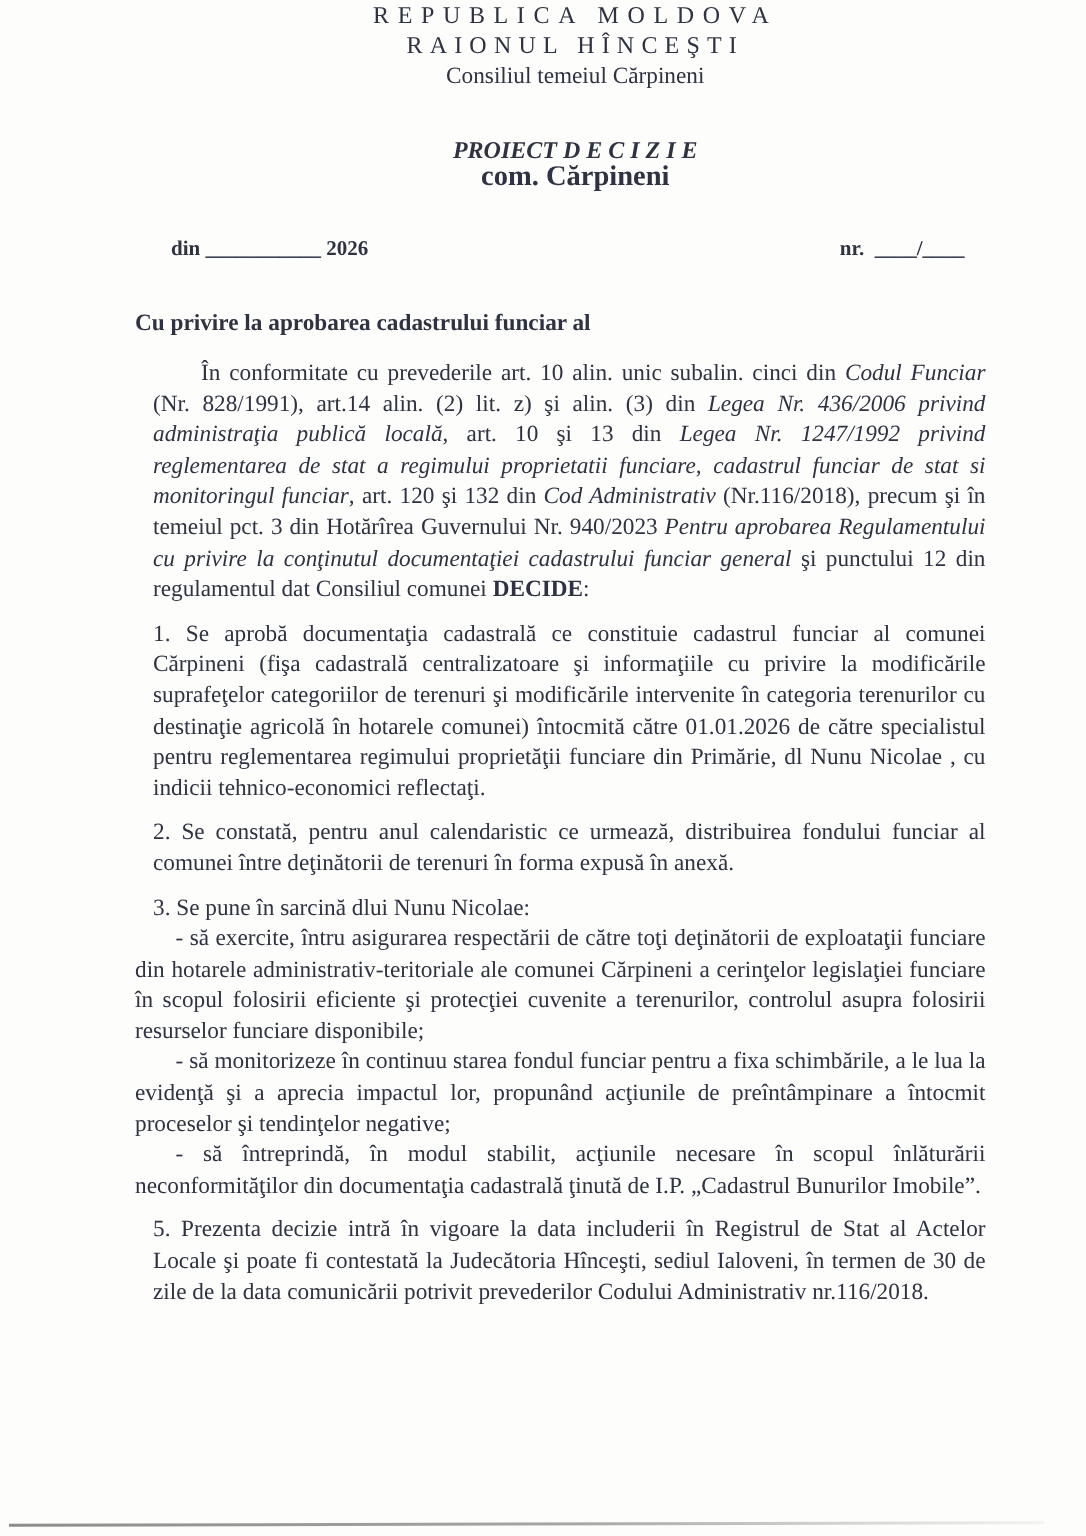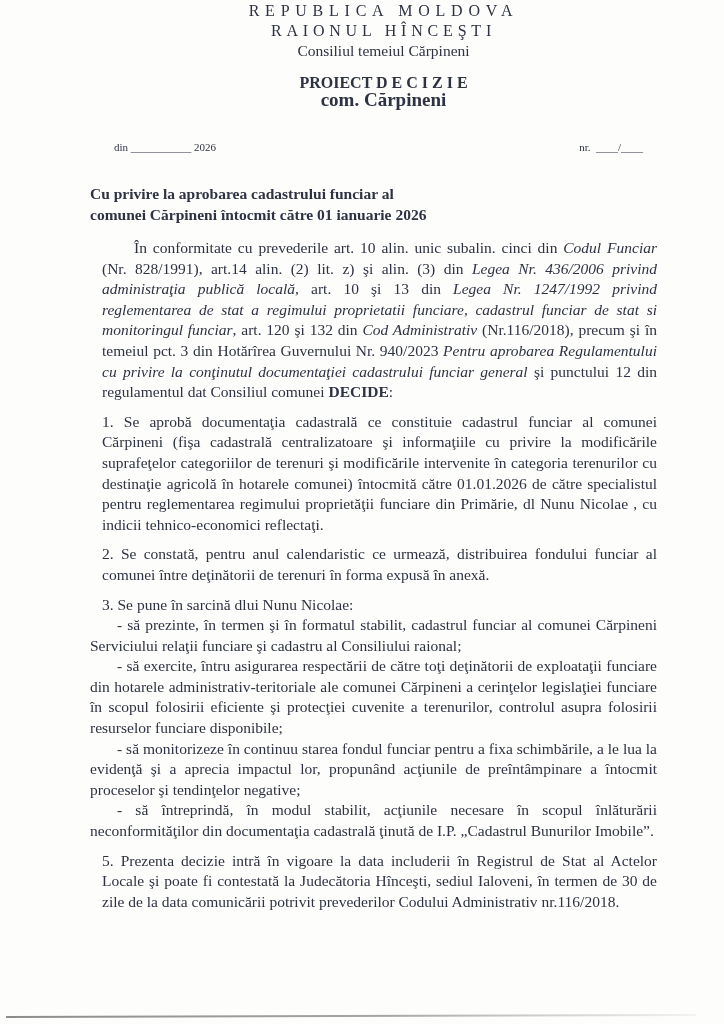--- a/index.html
+++ b/index.html
@@ -36,35 +36,36 @@
     line-height: 20px;
     letter-spacing: 0.30em;
   }
   .hdr-council {
     font-size: 15.5px;
     line-height: 19px;
   }
   .doc-type {
     font-size: 16px;
     font-weight: bold;
-    margin-top: 13px;
+    margin-top: 31px;
     line-height: 19px;
+    font-style: italic;
   }
   .doc-commune {
     font-size: 19px;
     font-weight: bold;
     line-height: 16px;
   }
   
   .meta-row {
     display: flex;
     justify-content: space-between;
     margin-top: 33px;
-    font-weight: normal;
-    font-size: 11px;
+    font-weight: bold;
+    font-size: 14px;
     white-space: pre-wrap;
   }
   .meta-date { padding-left: 24px; }
   .meta-nr   { padding-right: 14px; }
   
   .subject {
     margin-top: 30px;
     font-weight: bold;
     font-size: 15.5px;
     line-height: 21px;
@@ -116,31 +117,29 @@
     <div class="doc-commune">com. Cărpineni</div>
   </header>
 
   <div class="meta-row">
     <span class="meta-date">din ___________ 2026</span>
     <span class="meta-nr">nr.  ____/____</span>
   </div>
 
   <div class="subject">
     <div>Cu privire la aprobarea cadastrului funciar al</div>
-    <div>comunei Cărpineni întocmit către 01 ianuarie 2026</div>
   </div>
 
   <p class="para indent preamble"><span>În conformitate cu prevederile art. 10 alin. unic subalin. cinci din </span><span style="font-style: italic;">Codul Funciar</span><span> (Nr. 828/1991),  art.14 alin. (2) lit. z) şi alin. (3) din </span><span style="font-style: italic;">Legea Nr. 436/2006 privind administraţia publică locală</span><span>, art. 10 şi 13 din </span><span style="font-style: italic;">Legea Nr. 1247/1992 privind reglementarea de stat a regimului proprietatii funciare, cadastrul funciar de stat si monitoringul funciar</span><span>, art. 120 şi 132 din </span><span style="font-style: italic;">Cod Administrativ</span><span> (Nr.116/2018), precum şi în temeiul pct. 3 din  Hotărîrea Guvernului Nr. 940/2023 </span><span style="font-style: italic;">Pentru aprobarea Regulamentului cu privire la conţinutul documentaţiei cadastrului funciar general</span><span> şi punctului 12 din regulamentul dat Consiliul comunei </span><span style="font-weight: bold;">DECIDE</span><span>:</span></p>
 
   <p class="para gap-before">1. Se aprobă documentaţia cadastrală ce constituie cadastrul funciar al comunei Cărpineni (fişa cadastrală centralizatoare şi informaţiile cu privire la modificările suprafeţelor categoriilor de terenuri şi modificările intervenite în categoria terenurilor cu destinaţie agricolă în hotarele comunei) întocmită către 01.01.2026 de către specialistul pentru reglementarea regimului proprietăţii funciare din Primărie, dl Nunu Nicolae , cu indicii tehnico-economici reflectaţi.</p>
 
   <p class="para gap-before">2. Se constată, pentru anul calendaristic ce urmează, distribuirea fondului funciar al comunei între deţinătorii de terenuri în forma expusă în anexă.</p>
 
   <p class="para decision-head gap-before">3.  Se pune în sarcină dlui Nunu Nicolae:</p>
-  <p class="subitem">- să prezinte, în termen şi în formatul stabilit, cadastrul funciar al comunei Cărpineni Serviciului relaţii funciare şi cadastru al Consiliului raional;</p>
   <p class="subitem">- să exercite, întru asigurarea respectării de către toţi deţinătorii de exploataţii funciare din hotarele administrativ-teritoriale ale comunei Cărpineni a cerinţelor legislaţiei funciare în scopul folosirii eficiente şi protecţiei cuvenite a terenurilor, controlul asupra folosirii resurselor funciare disponibile;</p>
   <p class="subitem">- să monitorizeze în continuu starea fondul funciar pentru a fixa schimbările, a le lua la evidenţă şi a aprecia impactul lor, propunând acţiunile de preîntâmpinare a întocmit proceselor şi tendinţelor negative;</p>
   <p class="subitem last">- să întreprindă, în modul stabilit, acţiunile necesare în scopul înlăturării neconformităţilor din documentaţia cadastrală ţinută de I.P. „Cadastrul Bunurilor Imobile”.</p>
 
 
   <p class="para gap-before">5. Prezenta decizie intră în vigoare la data includerii în Registrul de Stat al Actelor Locale şi poate fi contestată la Judecătoria Hînceşti, sediul Ialoveni, în termen de 30 de zile de la data comunicării potrivit prevederilor Codului Administrativ nr.116/2018.</p>
 
 </div>
 
 <div class="scan-bottom-line"></div>

